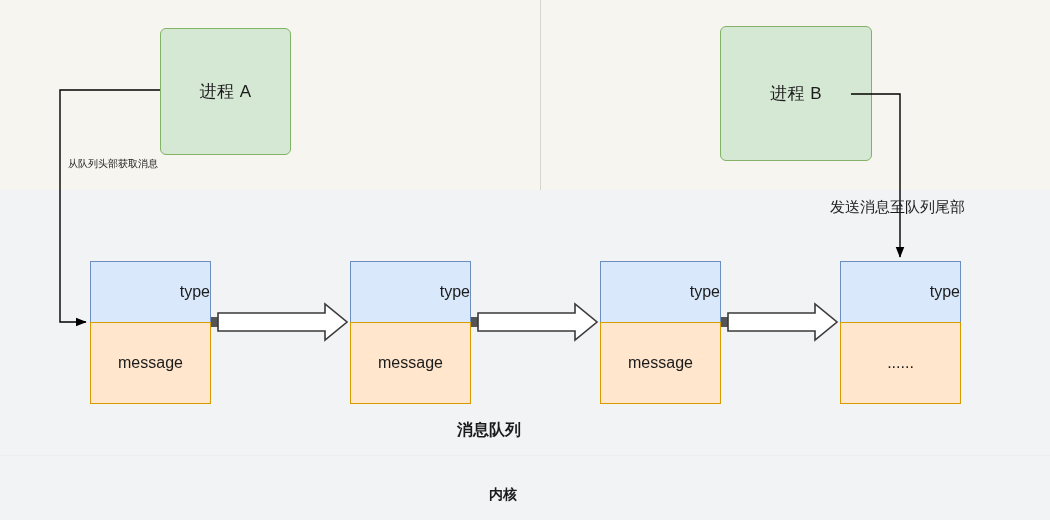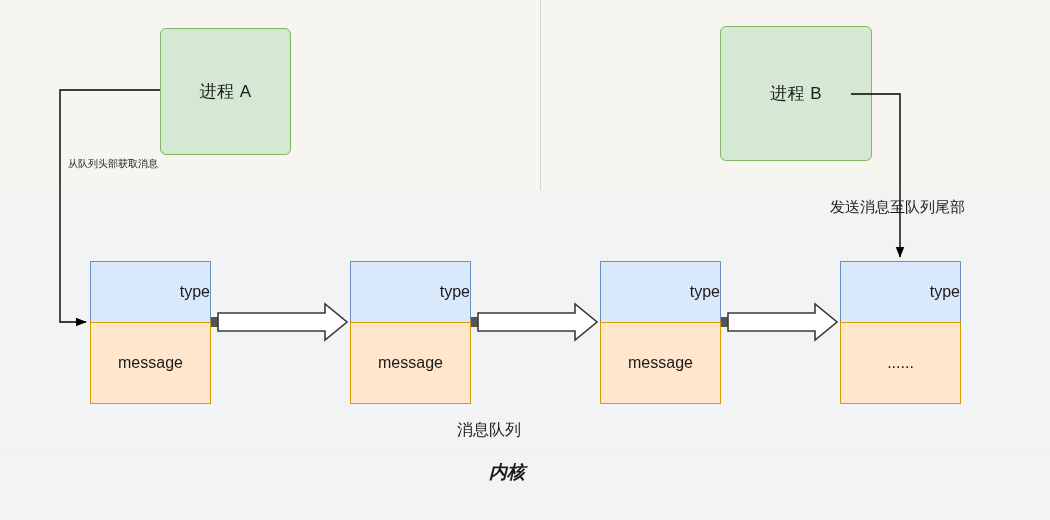--- a/index.html
+++ b/index.html
@@ -58,22 +58,22 @@
   #node-3{left:600px;top:261px;}
   #node-4{left:840px;top:261px;}
 
   
   #wires{position:absolute;left:0;top:0;width:1050px;height:520px;overflow:visible;}
 
   
   .lbl{position:absolute;color:#1b1b1b;white-space:nowrap;}
   #label-recv{left:68px;top:157px;font-size:10px;}
   #label-send{left:818px;top:198px;font-size:15px;margin-left:12px;}
-  #label-queue-title{left:457px;top:420px;font-size:16px;font-weight:normal;}
-  #label-kernel-title{left:489px;top:460px;font-size:18px;font-weight:bold;font-style:italic;}
+  #label-queue-title{left:457px;top:420px;font-size:16px;font-weight:bold;}
+  #label-kernel-title{left:489px;top:486px;font-size:14px;font-weight:bold;}
   #label-note{left:8px;top:479px;font-size:15px;font-weight:bold;}
 </style>
 </head>
 <body>
 
 <div id="stage">
 
   <div class="panel" id="panel-userspace-left"></div>
   <div class="panel" id="panel-userspace-right"></div>
   <div class="panel" id="panel-kernel"></div>

